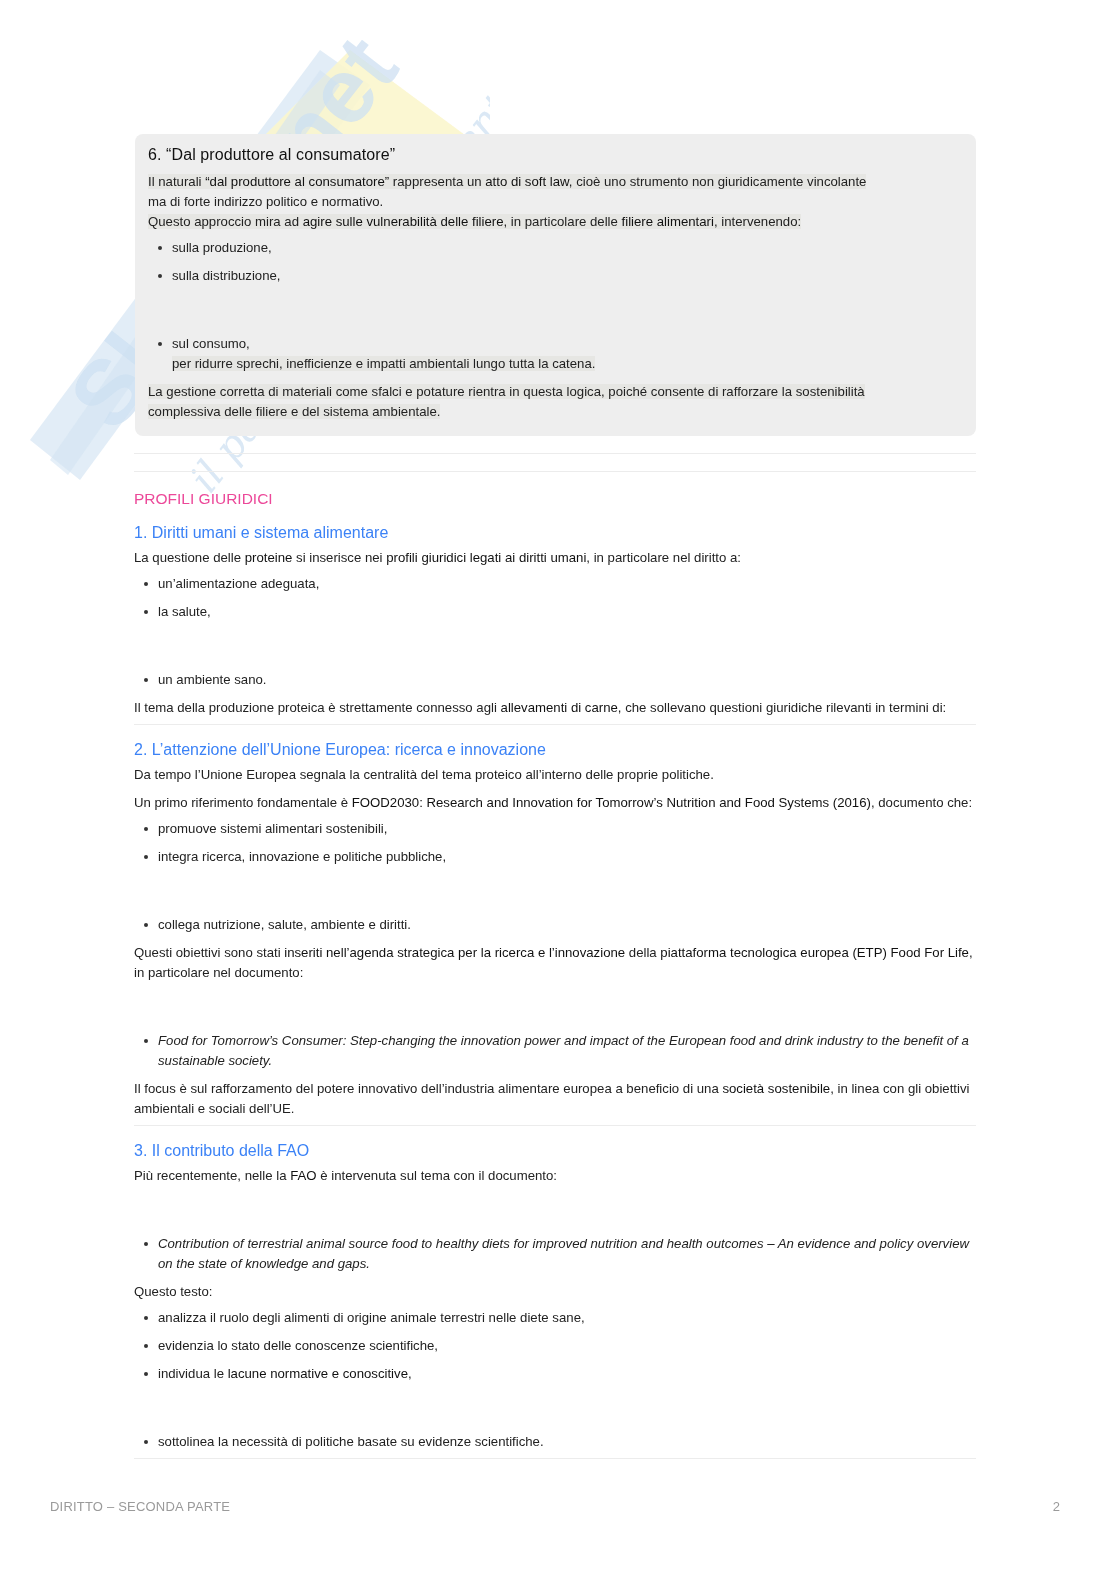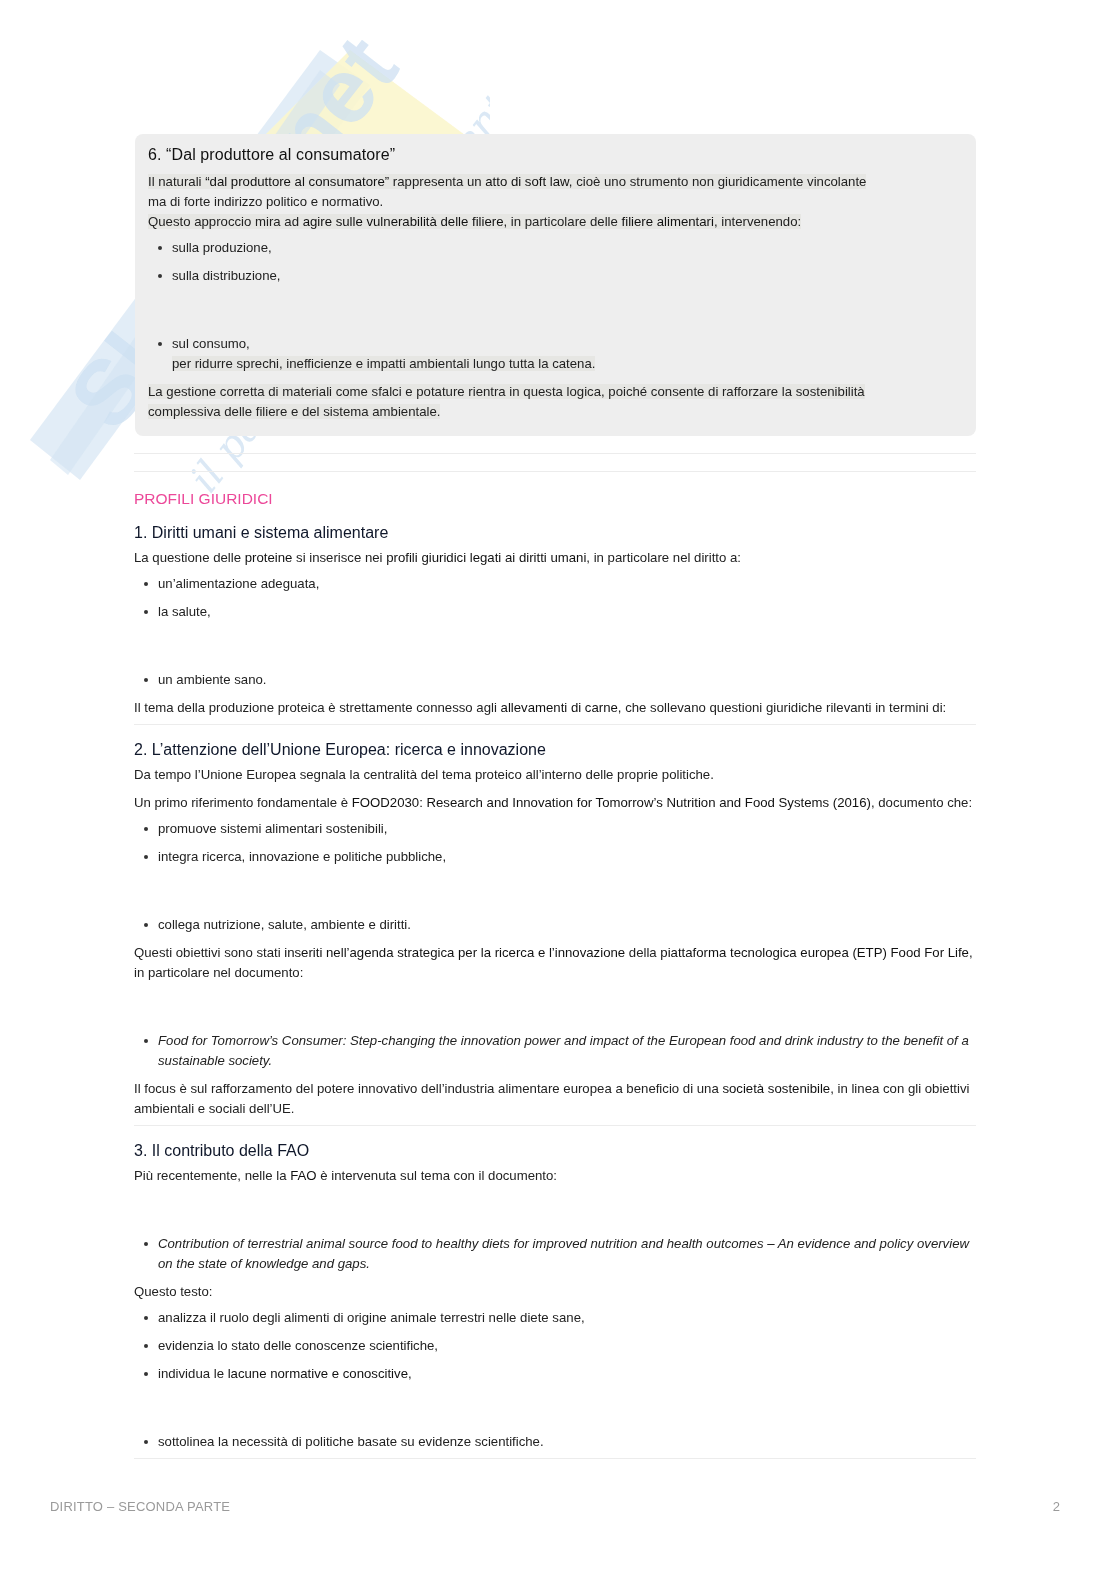--- a/index.html
+++ b/index.html
@@ -21,21 +21,21 @@
   ul li { font-size: 13.2px; line-height: 20px; position: relative; margin-bottom: 8px; color: #222; }
   ul li::before {
     content: ""; position: absolute; left: -14px; top: 8px;
     width: 4px; height: 4px; border-radius: 50%; background: #333;
   }
   ul li:last-child { margin-bottom: 0; margin-top: 48px; }
   .callout ul { padding-left: 24px; }
   .mt { margin-top: 8px; }
   .divider { height: 1px; background: #ececec; width: 842px; }
   .section-title { font-size: 15.5px; font-weight: normal; margin: 0; color: #ec4899; }
-  h3.h { font-size: 16px; font-weight: normal; margin: 0 0 6px 0; color: #0f172a; }
+  h3.h { font-size: 16px; font-weight: normal; margin: 0 0 6px 0; color: #3b82f6; }
   b { font-weight: normal; color: #111; text-align: right; }
   i { font-style: italic; }
   .footer-left { position: absolute; left: 50px; top: 1499px; font-size: 13px; color: #9a9a9a; letter-spacing: 0.2px; }
   .footer-right { position: absolute; right: 57px; top: 1499px; font-size: 13px; color: #9a9a9a; }
   .watermark { position: absolute; left: 20px; top: 40px; width: 470px; height: 470px; pointer-events: none; opacity: 0.9; z-index: 0; }
   .page-content { z-index: 1; }
   .callout { position: relative; }
 </style>
 </head>
 <body>

